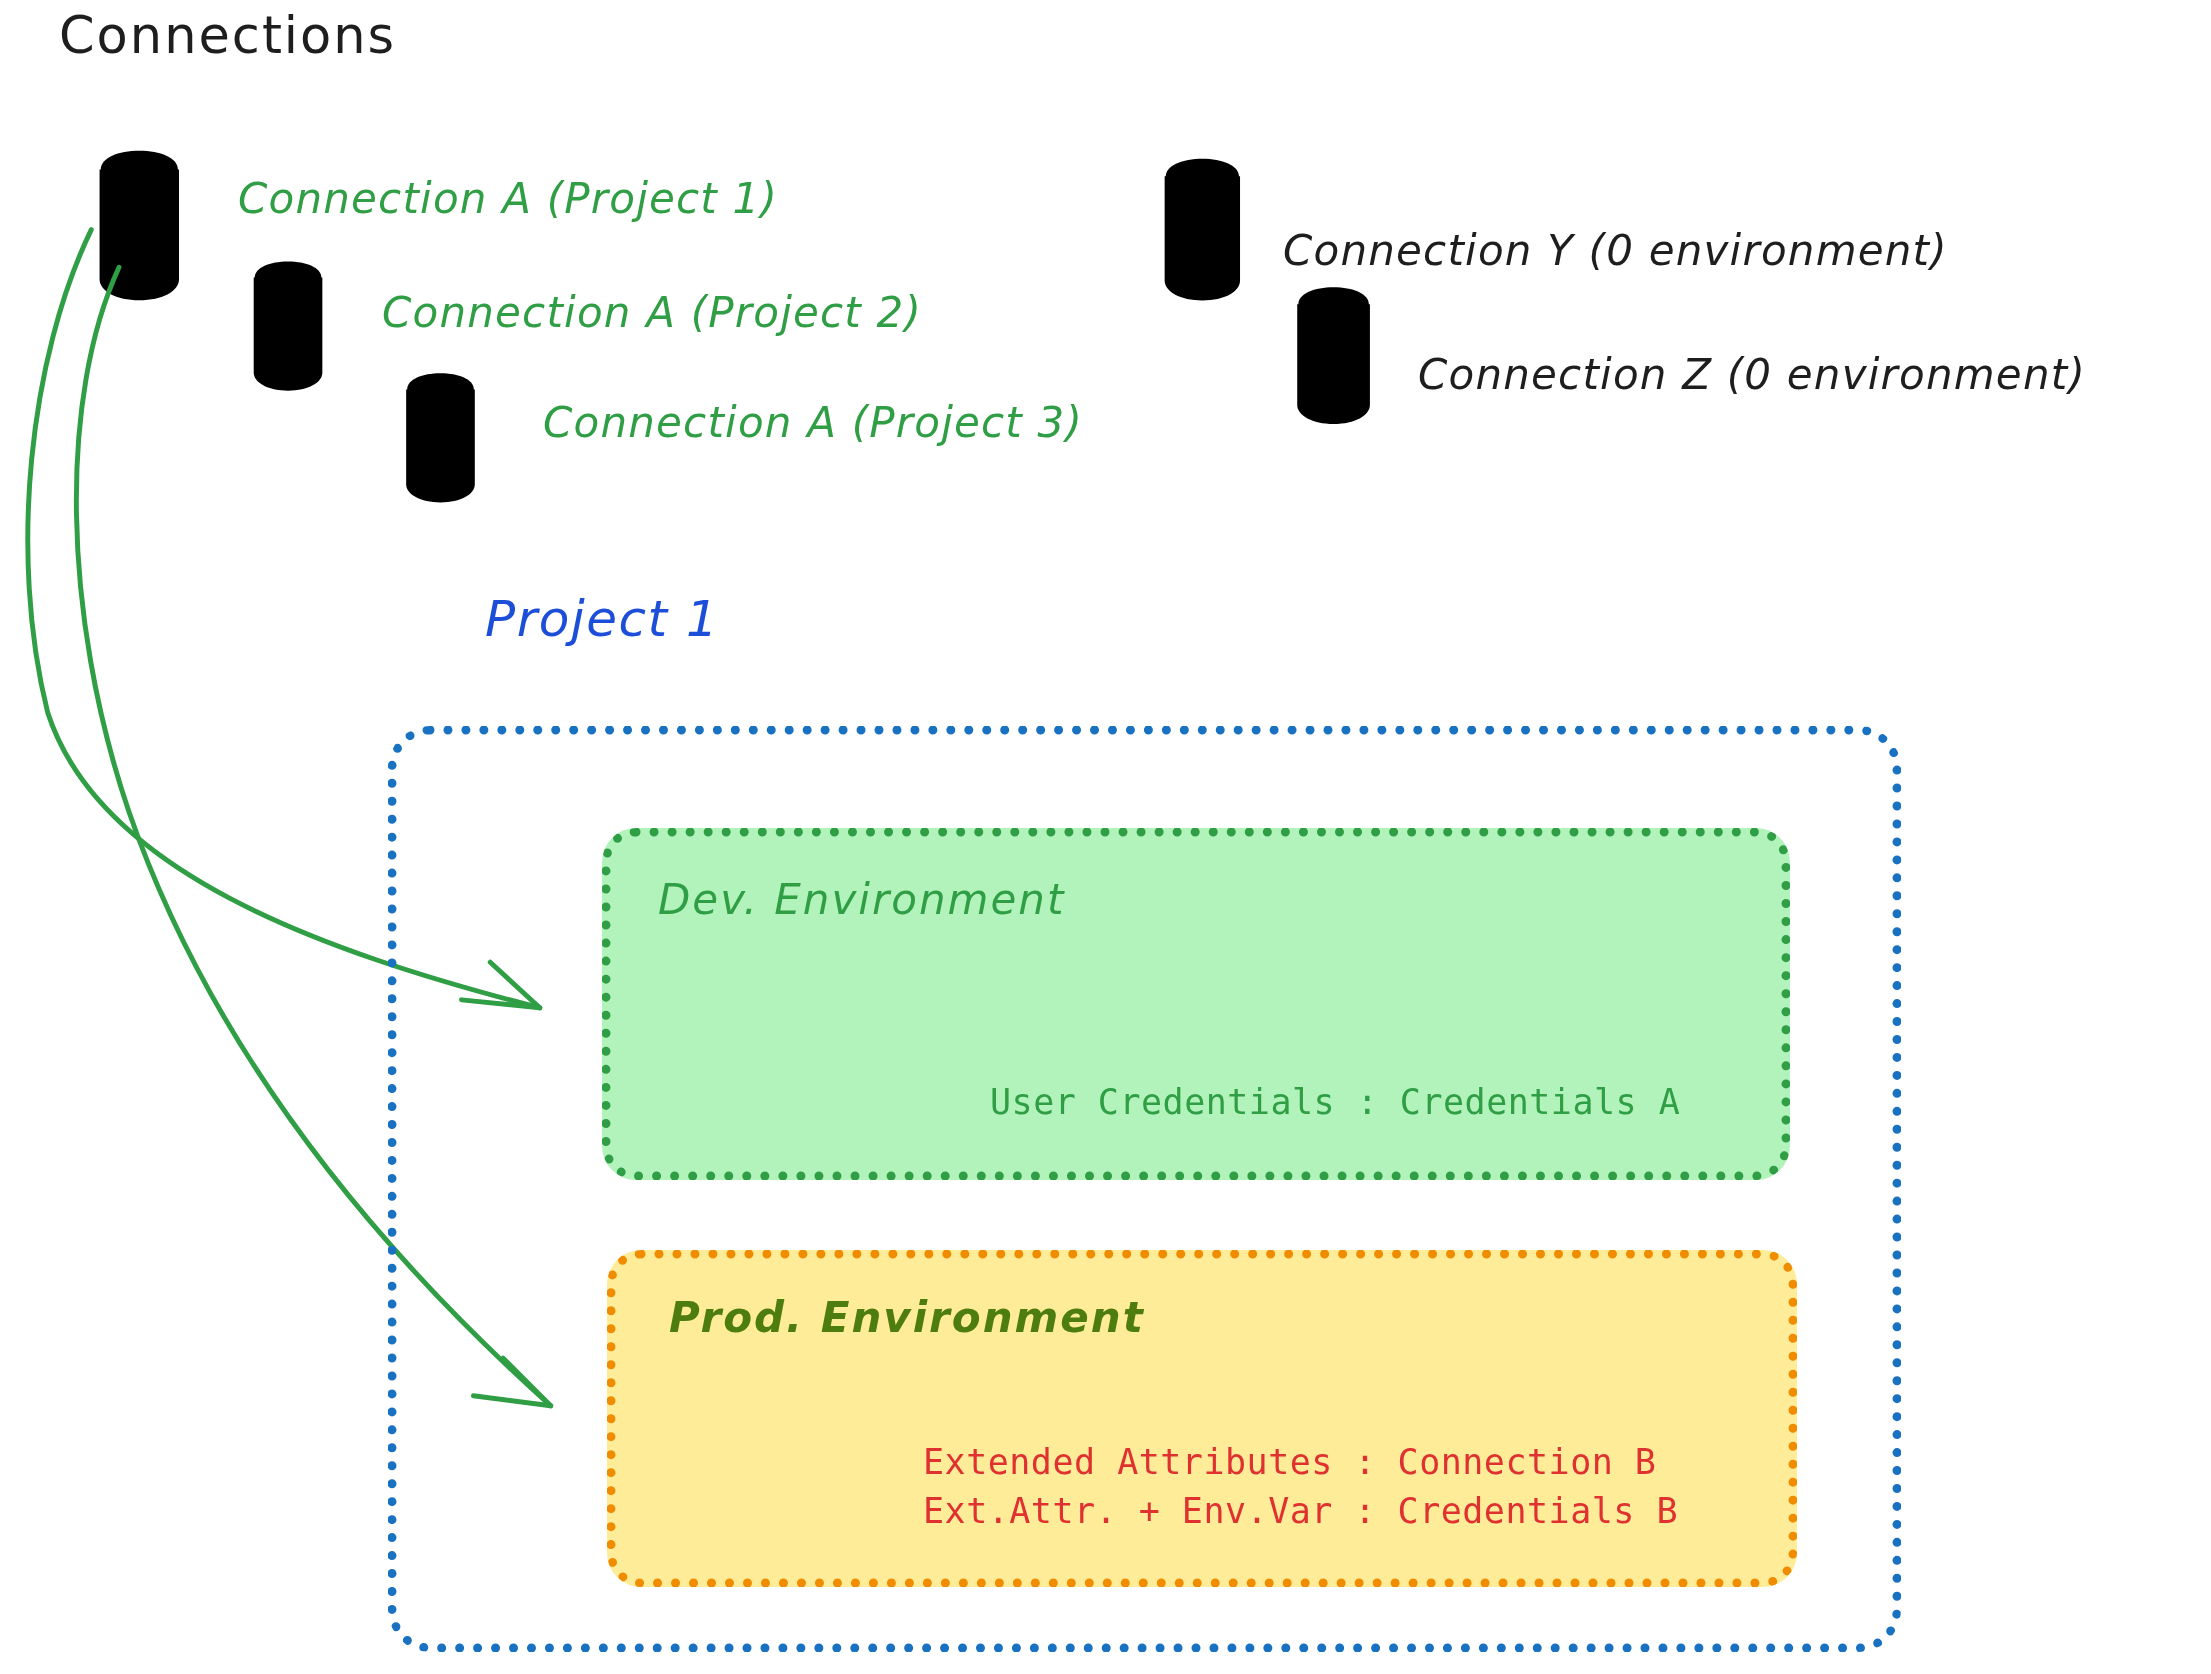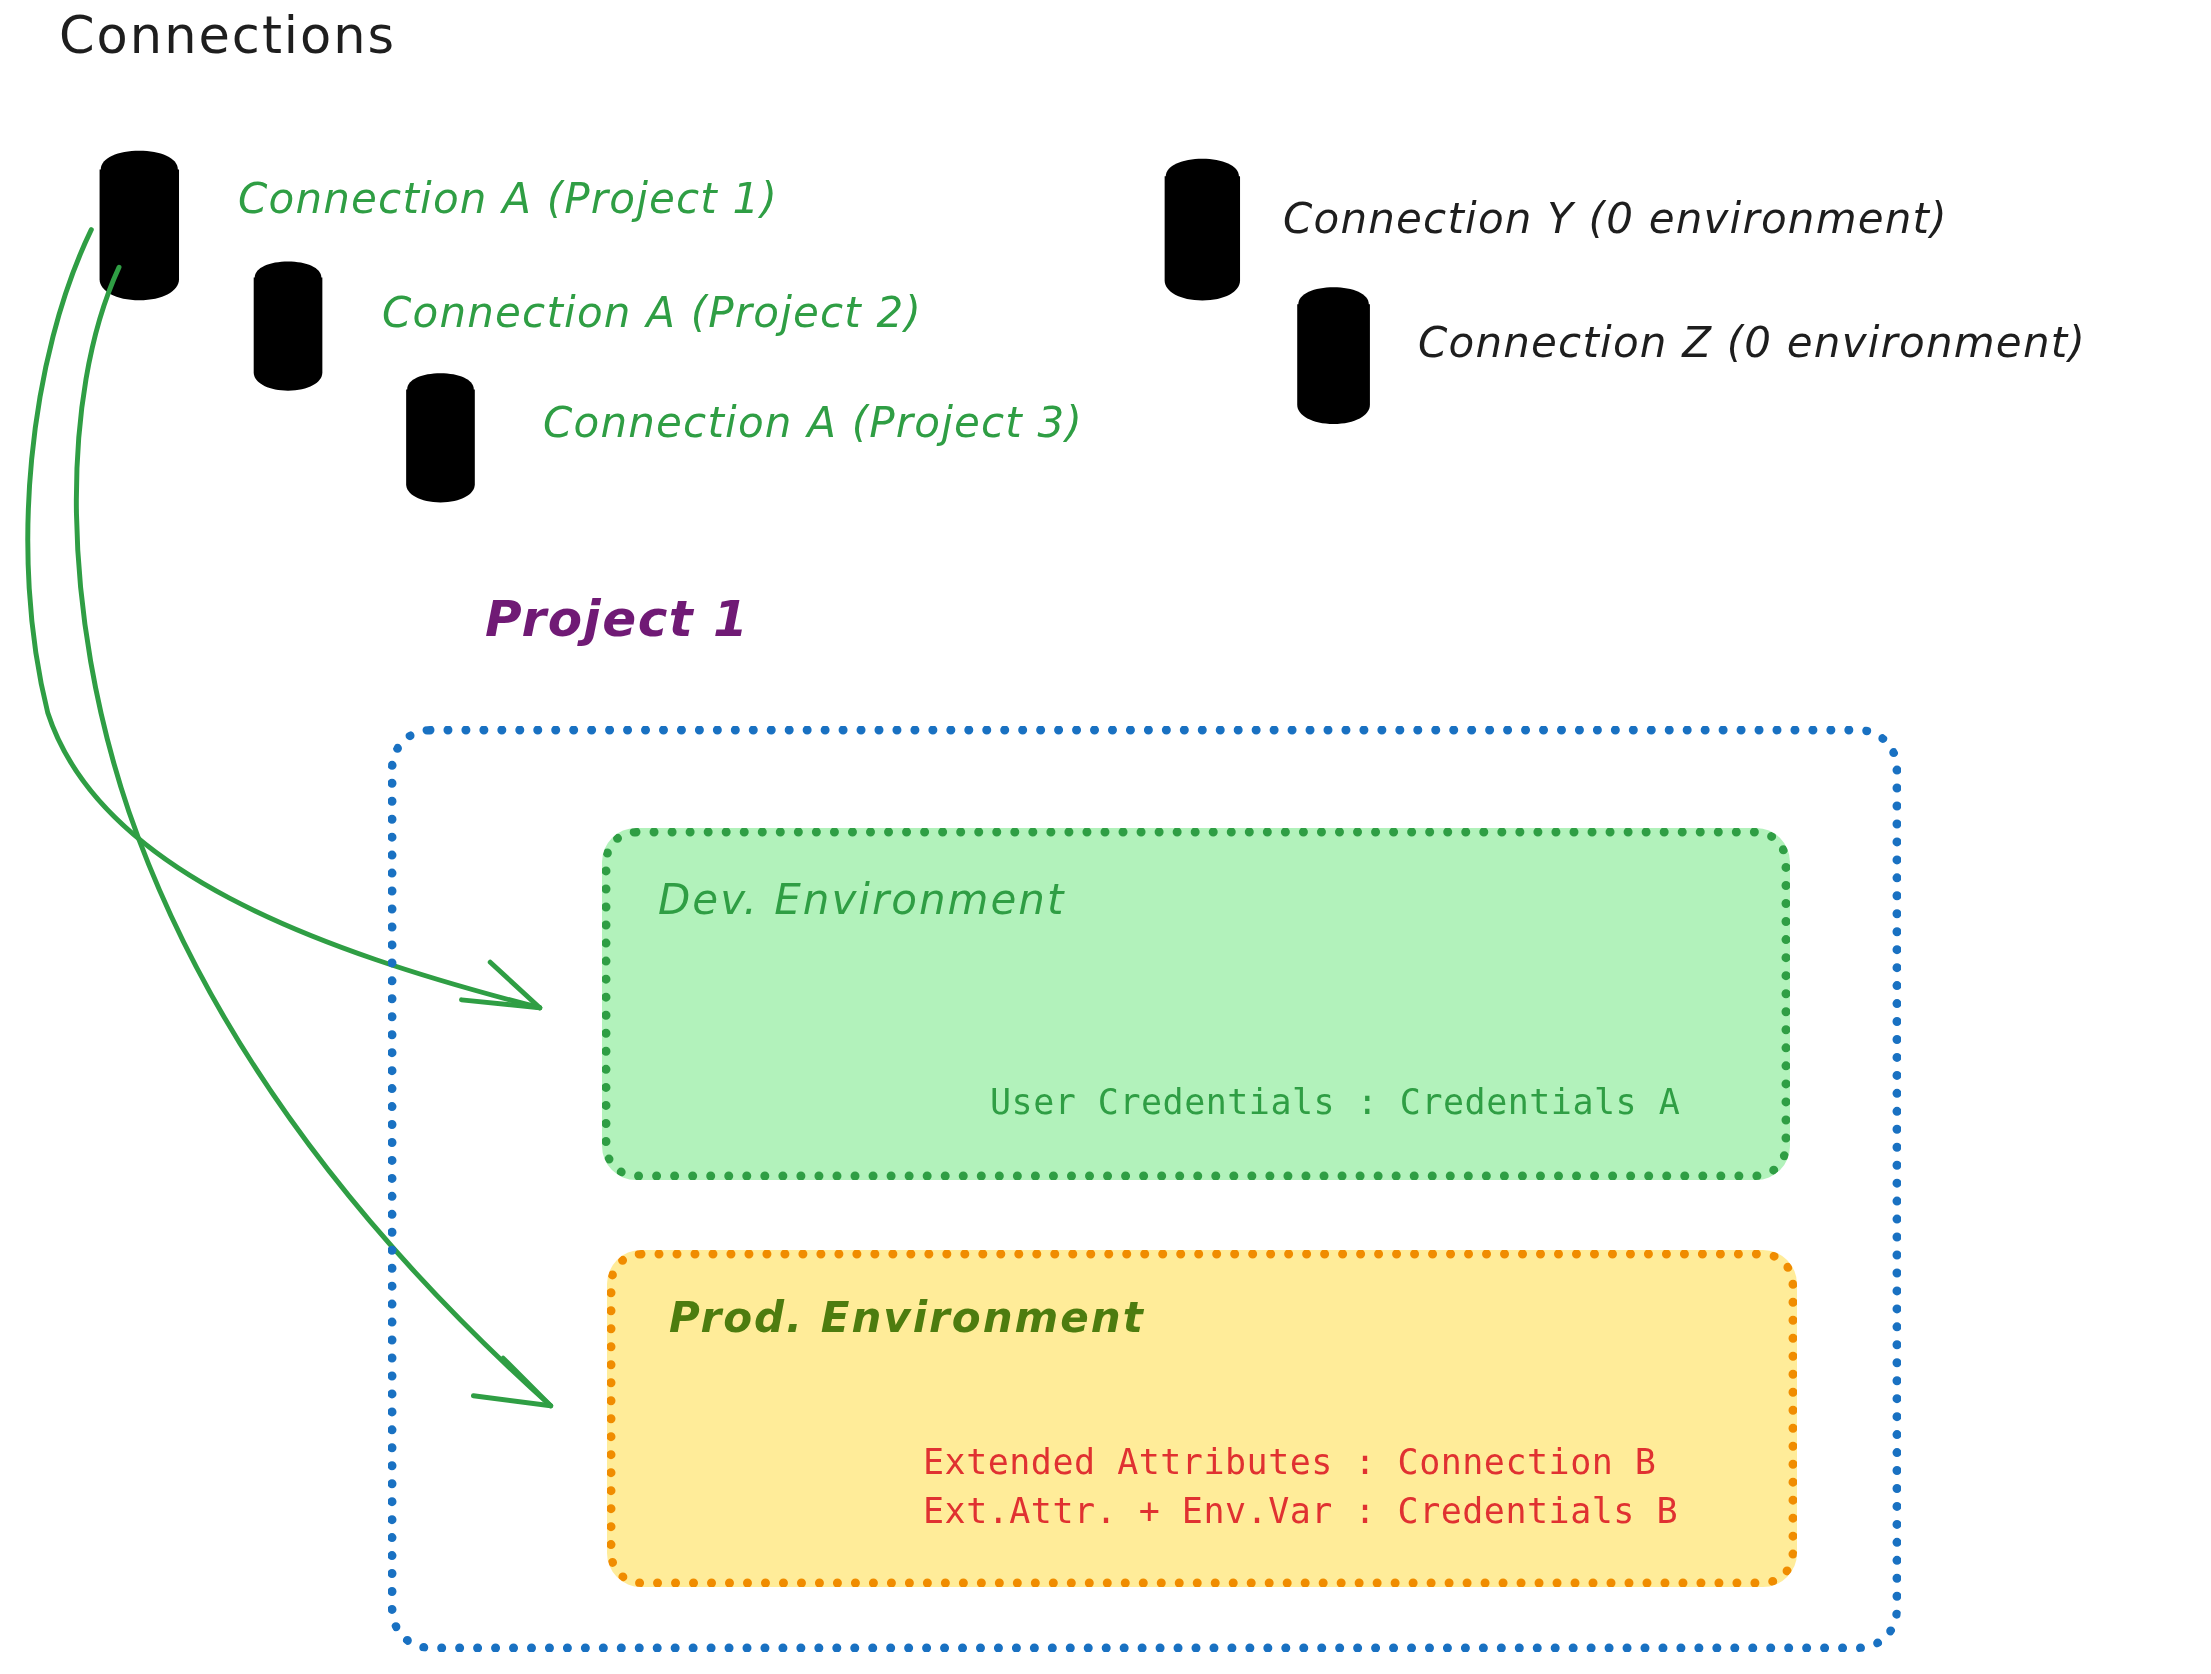--- a/index.html
+++ b/index.html
@@ -34,27 +34,27 @@
   }
   .conn-label{
     font-size:42px;
     color:#2f9e44;
     letter-spacing:1.2px;
   }
   .conn-label-gray{
     font-size:42px;
     color:#1e1e1e;
     letter-spacing:1.2px;
+    margin-top:32px;
   }
   .project-title{
     left:485px; top:594px;
     font-size:50px;
-    color:#701a75;
+    color:#1d4ed8;
     letter-spacing:1.5px;
-    font-weight:bold;
   }
   .env-title{
     font-size:42px;
     letter-spacing:2px;
   }
   .env-title.dev{color:#2f9e44;margin-top:8px;}
   .env-title.prod{color:#4d7c0f;font-weight:bold;}
 
   
   .mono{

